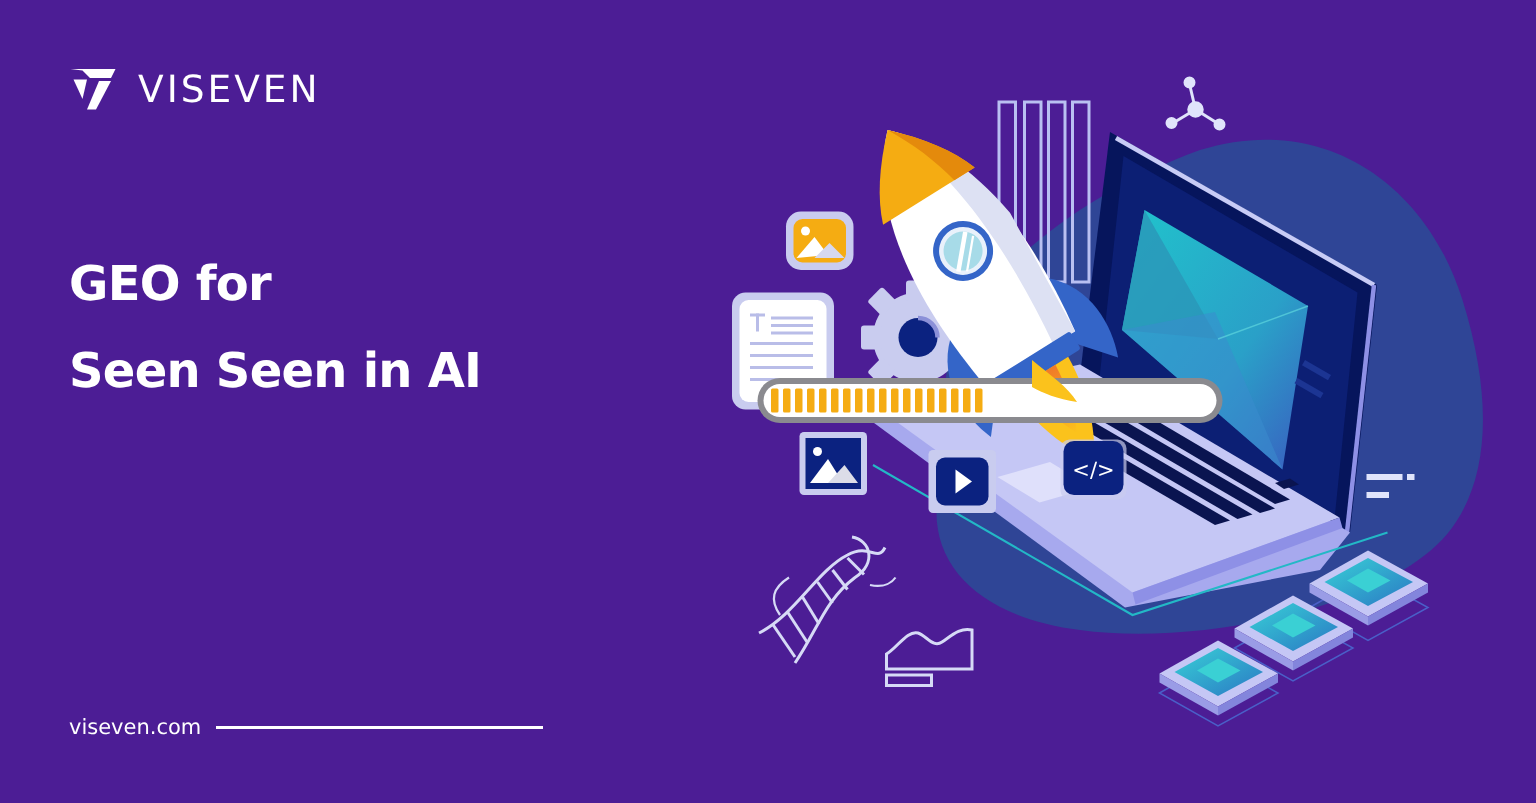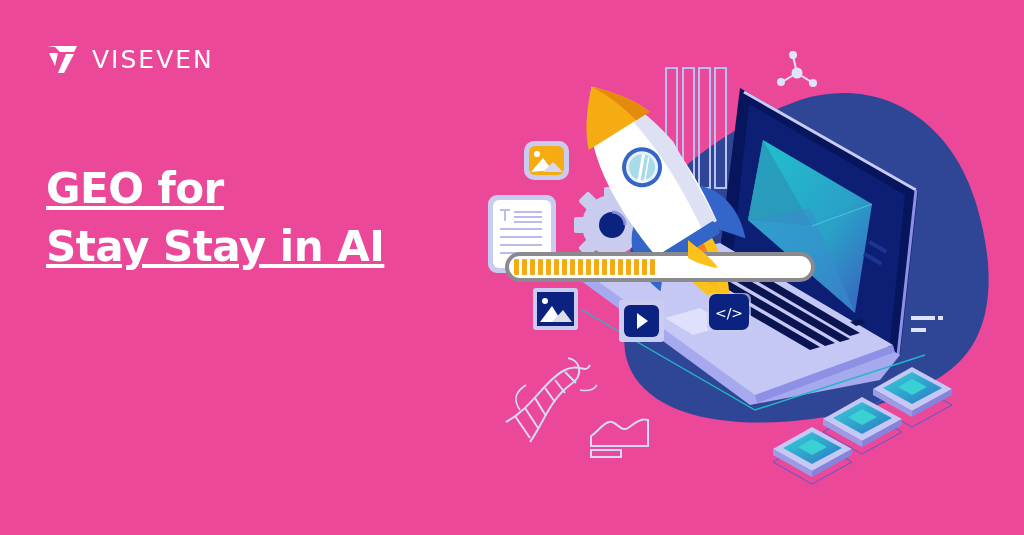--- a/index.html
+++ b/index.html
@@ -3,28 +3,28 @@
   <meta charset="utf-8">
   <style>
     * { box-sizing: border-box; margin: 0; padding: 0; }
     html, body { width: 1024px; height: 535px; overflow: hidden; }
     body {
       background: #0b2280;
       font-family: "DejaVu Sans", "Liberation Sans", sans-serif;
       color: #ffffff;
       position: relative;
     }
-    .banner { position: absolute; inset: 0; width: 1024px; height: 535px; background: #ec4899; }
+    .banner { position: absolute; inset: 0; width: 1024px; height: 535px; background: #4c1d95; }
     .logo { position: absolute; left: 46px; top: 44px; display: flex; align-items: center; gap: 14px; }
     .logo-mark { width: 32px; height: 30px; }
     .logo-text { font-family: "DejaVu Sans", sans-serif; font-size: 25px; font-weight: 400; letter-spacing: 2px; color: #ffffff; line-height: 1; }
     .headline {
       position: absolute; left: 46px; top: 160px; width: 430px;
       font-family: "DejaVu Sans", sans-serif; font-weight: 700;
-      font-size: 42px; line-height: 58px; letter-spacing: -0.5px; color: #ffffff; text-decoration: underline;
+      font-size: 32px; line-height: 58px; letter-spacing: -0.5px; color: #ffffff;
     }
     .headline span { display: block; white-space: nowrap; }
     .footer { position: absolute; left: 46px; top: 478px; display: flex; align-items: center; gap: 10px; }
     .footer-link { font-size: 14px; color: #ffffff; text-decoration: none; line-height: 1; }
     .footer-line { width: 218px; height: 2px; background: #ffffff; }
     .illustration { position: absolute; left: 470px; top: 30px; width: 554px; height: 490px; }
   </style>
 </head>
 <body>
 
@@ -34,23 +34,27 @@
     <svg class="logo-mark" viewBox="0 0 32 30">
       <path d="M1 2 L31 2 L28 8 L14 8 L9 3 Z" fill="#ffffff"></path>
       <path d="M20 10 L28 10 L18 29 L12 29 Z" fill="#ffffff"></path>
       <path d="M3 9 L12 9 L9 22 Z" fill="#ffffff"></path>
     </svg>
     <span class="logo-text">VISEVEN</span>
   </div>
 
   <h1 class="headline">
     <span>GEO for</span>
-    <span>Stay Stay in AI</span>
+    <span>Seen Seen in AI</span>
   </h1>
 
+  <div class="footer">
+    <a class="footer-link">viseven.com</a>
+    <div class="footer-line"></div>
+  </div>
 
   <svg class="illustration" viewBox="470 30 554 490" xmlns="http://www.w3.org/2000/svg">
     <defs>
       <linearGradient id="envGrad" x1="0" y1="0" x2="1" y2="1">
         <stop offset="0" stop-color="#20c4cc"></stop>
         <stop offset="0.6" stop-color="#2aa0c8"></stop>
         <stop offset="1" stop-color="#3a5cc0"></stop>
       </linearGradient>
       <linearGradient id="chipGrad" x1="0" y1="0" x2="1" y2="1">
         <stop offset="0" stop-color="#38d0d6"></stop>

